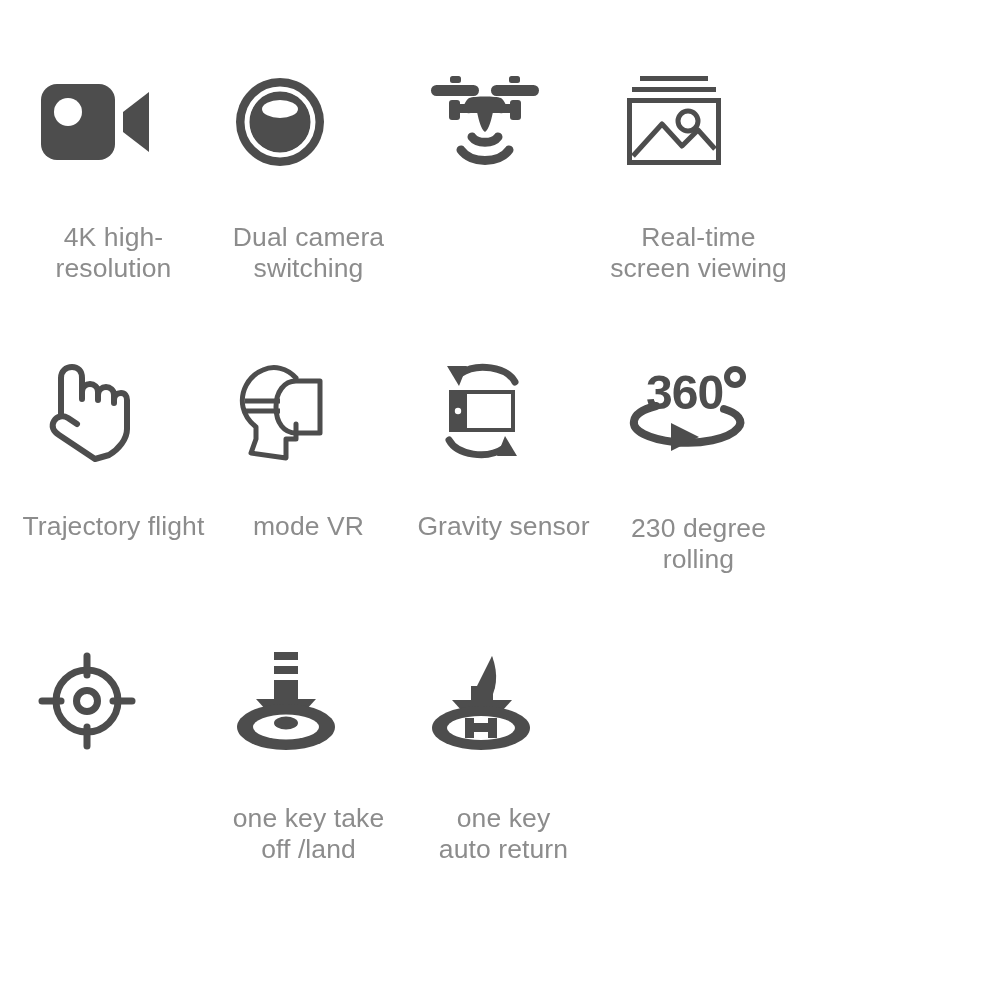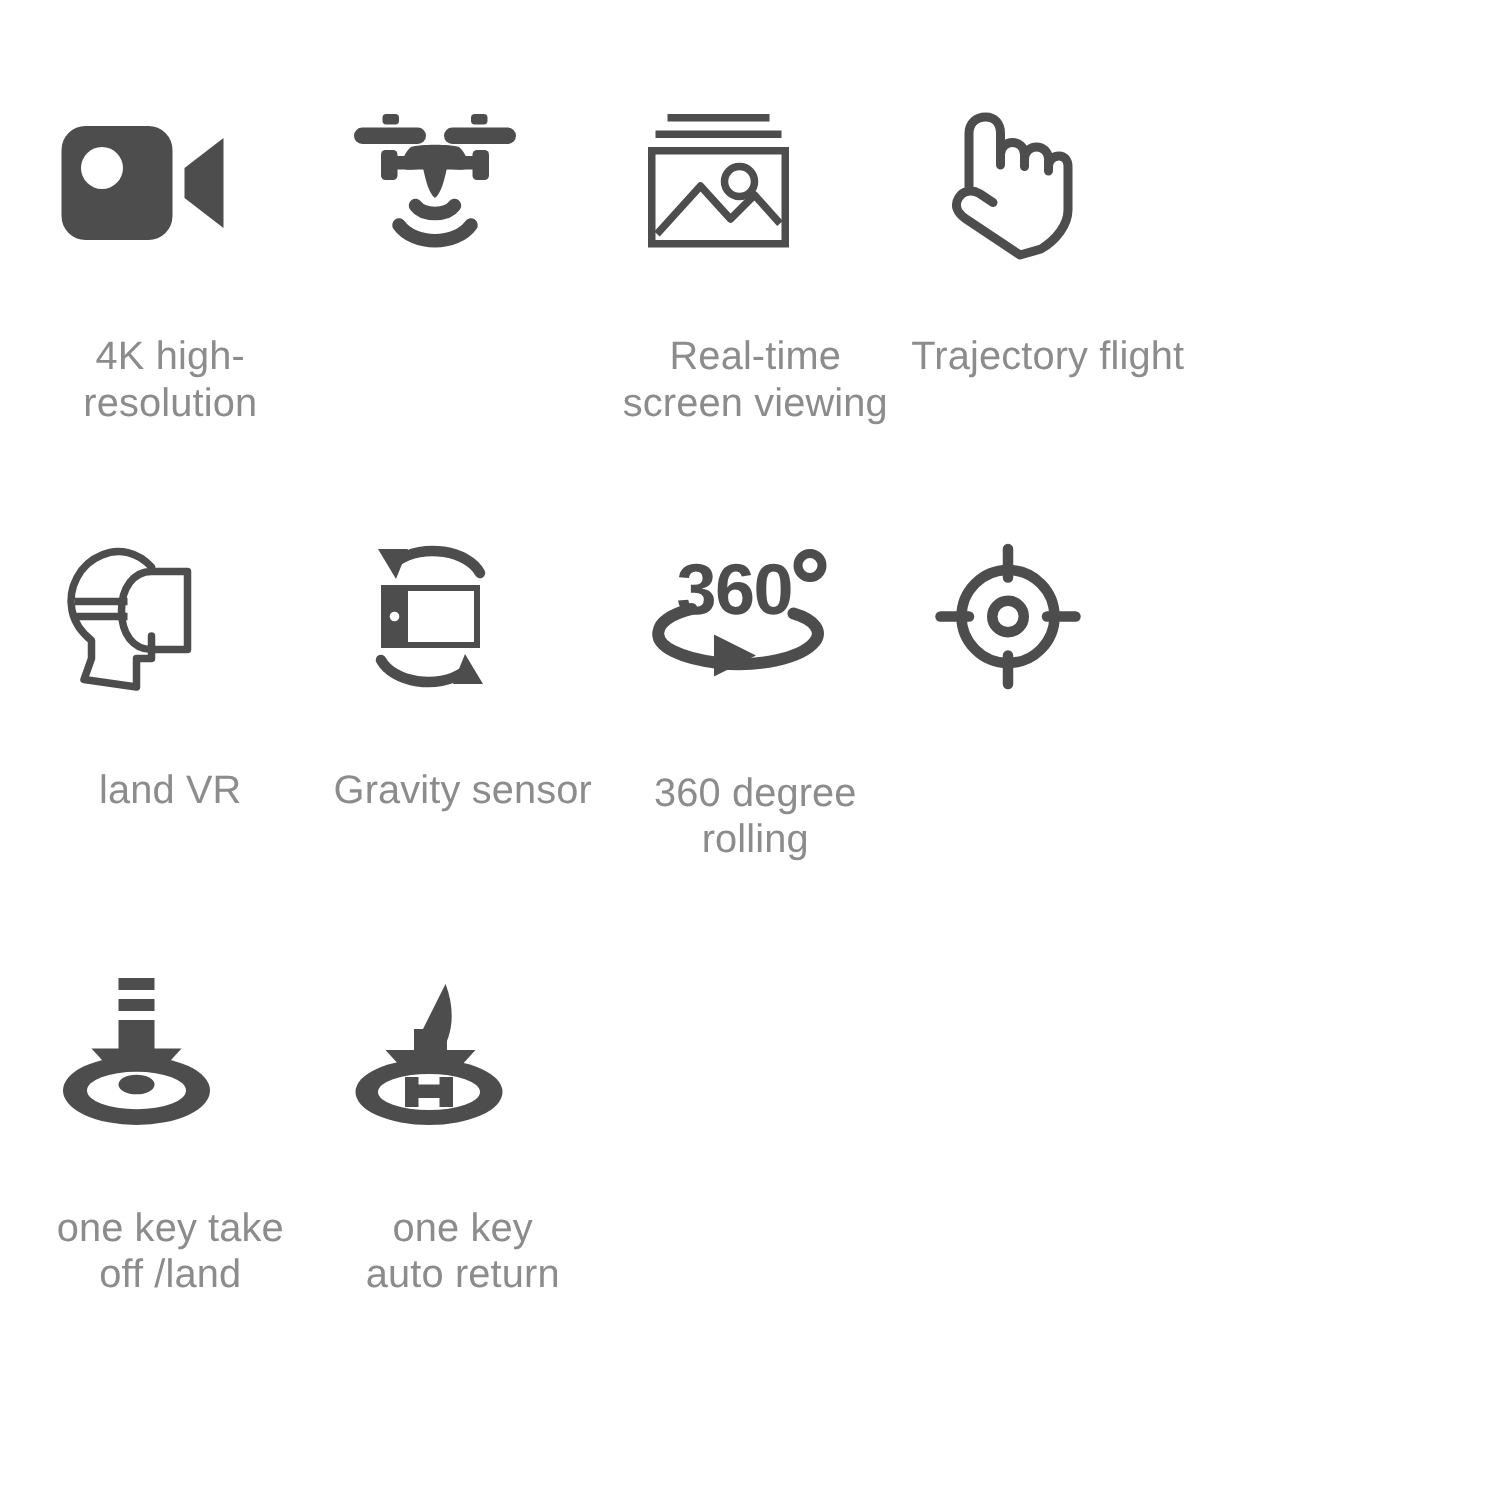--- a/index.html
+++ b/index.html
@@ -62,20 +62,32 @@
     <div class="icon-box">
       <svg width="112" height="96" viewBox="0 0 112 96">
         <rect x="2" y="10" width="74" height="76" rx="16" fill="#4d4d4d"></rect>
         <circle cx="29" cy="38" r="14" fill="#ffffff"></circle>
         <path d="M84 38 L110 18 L110 78 L84 58 Z" fill="#4d4d4d"></path>
       </svg>
     </div>
     <div class="feature-label">4K high-resolution</div>
   </div>
 
+  <div class="feature-cell row-1">
+    <div class="icon-box">
+      <svg width="92" height="92" viewBox="0 0 92 92">
+        <circle cx="46" cy="46" r="44" fill="#4d4d4d"></circle>
+        <circle cx="46" cy="46" r="33" fill="none" stroke="#ffffff" stroke-width="5"></circle>
+        <circle cx="46" cy="46" r="30" fill="#4d4d4d"></circle>
+        <ellipse cx="46" cy="33" rx="18" ry="9" fill="#ffffff"></ellipse>
+      </svg>
+    </div>
+    <div class="feature-label">Dual camera
+switching</div>
+  </div>
 
   <div class="feature-cell row-1">
     <div class="icon-box">
       <svg width="112" height="96" viewBox="0 0 112 96">
 
         <rect x="21" y="2" width="11" height="7" rx="2.5" fill="#4d4d4d"></rect>
         <rect x="80" y="2" width="11" height="7" rx="2.5" fill="#4d4d4d"></rect>
 
         <rect x="2" y="11" width="48" height="11" rx="5.5" fill="#4d4d4d"></rect>
         <rect x="62" y="11" width="48" height="11" rx="5.5" fill="#4d4d4d"></rect>
@@ -127,21 +139,21 @@
 
         <path d="M62 17 C53 7 40 4 29 9 C14 15 6 31 9 46 C11 56 17 62 22 66
                  L22 78 L17 92 L52 97 L52 78 L62 78 L62 63" fill="none" stroke="#4d4d4d" stroke-width="5" stroke-linejoin="round" stroke-linecap="round"></path>
 
         <line x1="11" y1="40" x2="46" y2="40" stroke="#4d4d4d" stroke-width="5"></line>
         <line x1="11" y1="50" x2="46" y2="50" stroke="#4d4d4d" stroke-width="5"></line>
 
         <path d="M62 20 L86 20 L86 72 L62 72 C50 72 42 62 42 46 C42 31 50 20 62 20 Z" fill="none" stroke="#4d4d4d" stroke-width="5" stroke-linejoin="round"></path>
       </svg>
     </div>
-    <div class="feature-label">land VR</div>
+    <div class="feature-label">mode VR</div>
   </div>
 
   <div class="feature-cell row-2">
     <div class="icon-box">
       <svg width="104" height="106" viewBox="0 0 104 106">
 
         <path d="M86 24 C78 9 48 4 31 16" fill="none" stroke="#4d4d4d" stroke-width="7" stroke-linecap="round"></path>
         <path d="M18 8 L38 8 L30 28 Z" fill="#4d4d4d"></path>
 
         <rect x="20" y="32" width="66" height="42" fill="#4d4d4d"></rect>
@@ -161,21 +173,21 @@
 
         <path d="M100 46 C114 50 120 58 114 65 C105 76 76 82 50 79 C25 76 8 68 10 58 C11 51 20 46 32 43" fill="none" stroke="#4d4d4d" stroke-width="8" stroke-linecap="round"></path>
 
         <path d="M47 60 L75 74 L47 88 Z" fill="#4d4d4d"></path>
 
         <text x="22" y="46" font-family="'Liberation Sans', sans-serif" font-size="48" font-weight="bold" fill="#4d4d4d" letter-spacing="-1">360</text>
 
         <circle cx="111" cy="14" r="8" fill="none" stroke="#4d4d4d" stroke-width="6"></circle>
       </svg>
     </div>
-    <div class="feature-label">360 degree
+    <div class="feature-label">230 degree
 rolling</div>
   </div>
 
   <div class="feature-cell row-3">
     <div class="icon-box">
       <svg width="96" height="96" viewBox="0 0 96 96">
         <circle cx="48" cy="48" r="31" fill="none" stroke="#4d4d4d" stroke-width="7"></circle>
         <circle cx="48" cy="48" r="10.5" fill="none" stroke="#4d4d4d" stroke-width="7"></circle>
         <line x1="48" y1="3" x2="48" y2="22" stroke="#4d4d4d" stroke-width="7" stroke-linecap="round"></line>
         <line x1="48" y1="74" x2="48" y2="93" stroke="#4d4d4d" stroke-width="7" stroke-linecap="round"></line>

